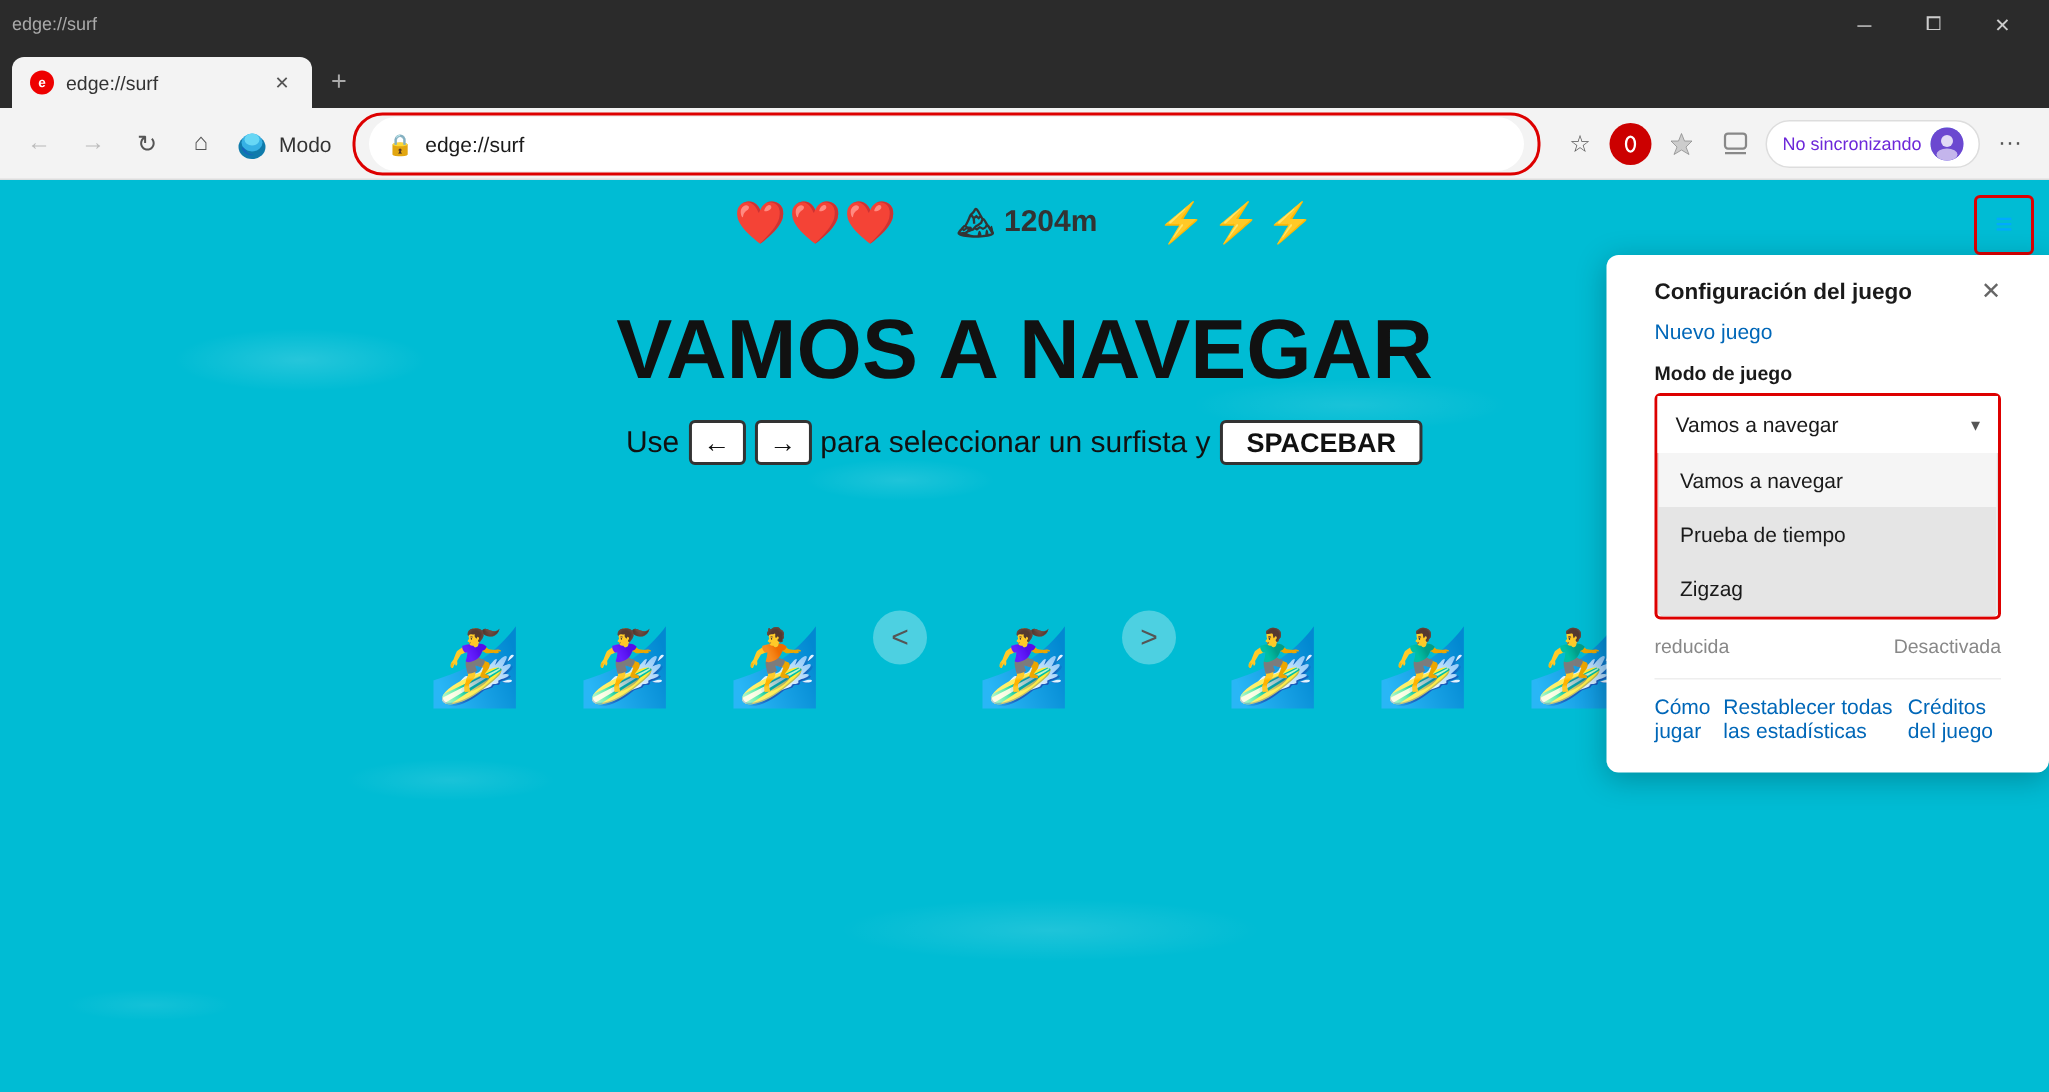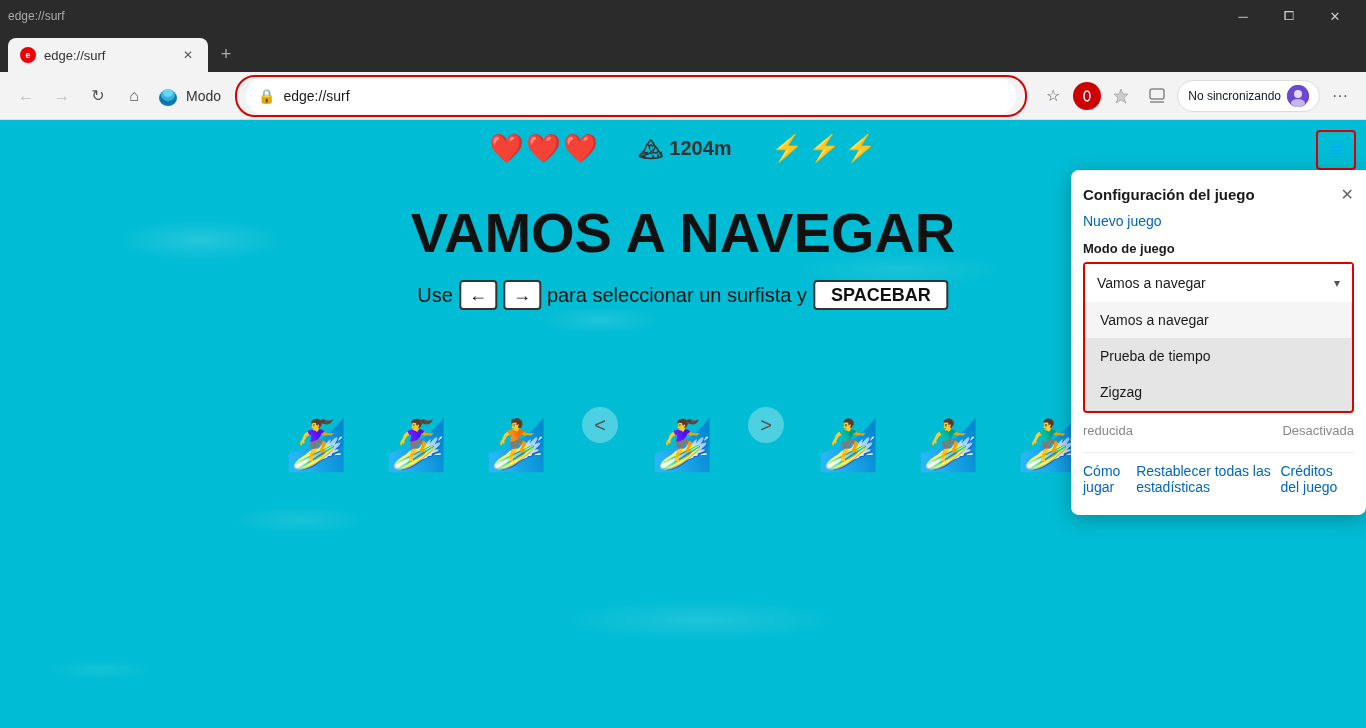--- a/index.html
+++ b/index.html
@@ -289,21 +289,21 @@
     
     .config-panel {
       position: absolute;
       top: 50px;
       right: 0;
       width: 295px;
       background: white;
       border-radius: 8px 0 8px 8px;
       box-shadow: 0 4px 20px rgba(0,0,0,0.25);
       z-index: 20;
-      padding: 16px 12px 20px;
+      padding: 16px 32px 20px;
     }
     .config-panel-header {
       display: flex;
       justify-content: space-between;
       align-items: center;
       margin-bottom: 10px;
     }
     .config-title {
       font-size: 15px;
       font-weight: 600;
@@ -465,21 +465,21 @@
         <polygon points="9,2 11,7 16,7 12,11 14,16 9,13 4,16 6,11 2,7 7,7" fill="#ccc" stroke="#888" stroke-width="0.5"></polygon>
       </svg>
     </div>
     <div class="toolbar-btn">
       <svg width="18" height="18" viewBox="0 0 18 18" fill="none">
         <rect x="2" y="2" width="14" height="10" rx="2" fill="none" stroke="#888" stroke-width="1.5"></rect>
         <line x1="2" y1="15" x2="16" y2="15" stroke="#888" stroke-width="1.5"></line>
       </svg>
     </div>
     <div class="profile-btn">
-      <span style="font-size:12px;color:#0f172a;">No sincronizando</span>
+      <span style="font-size:12px;color:#6d28d9;">No sincronizando</span>
       <div class="profile-avatar">
         <svg width="22" height="22" viewBox="0 0 22 22">
           <circle cx="11" cy="11" r="11" fill="#6b48d0"></circle>
           <circle cx="11" cy="9" r="4" fill="#fff" opacity="0.8"></circle>
           <ellipse cx="11" cy="18" rx="7" ry="4" fill="#fff" opacity="0.6"></ellipse>
         </svg>
       </div>
     </div>
     <div class="toolbar-btn">···</div>
   </div>

